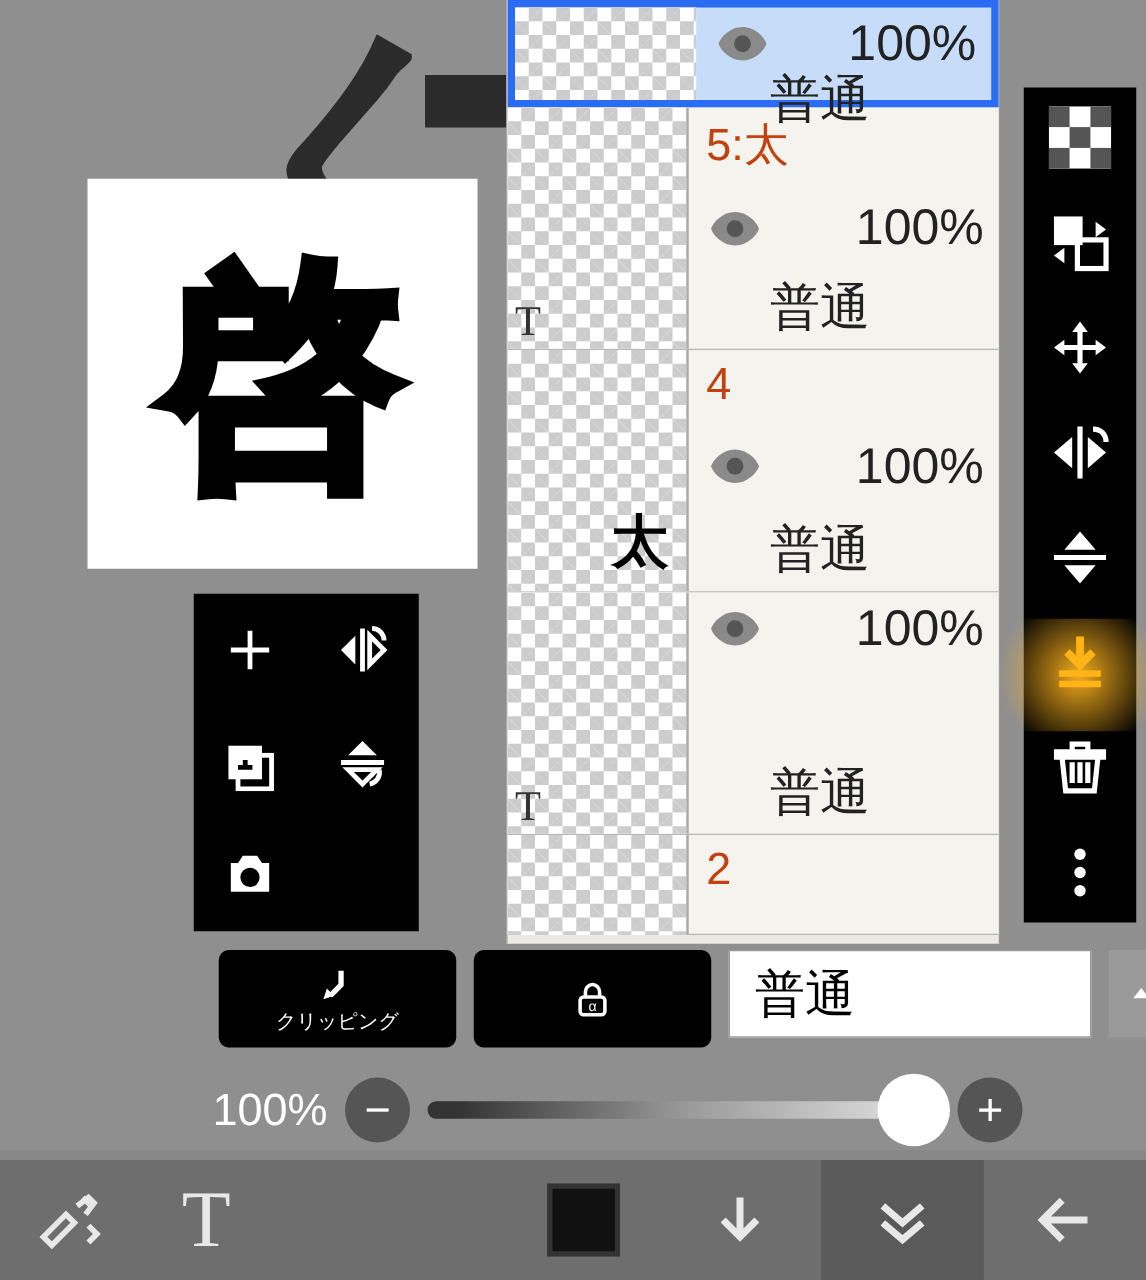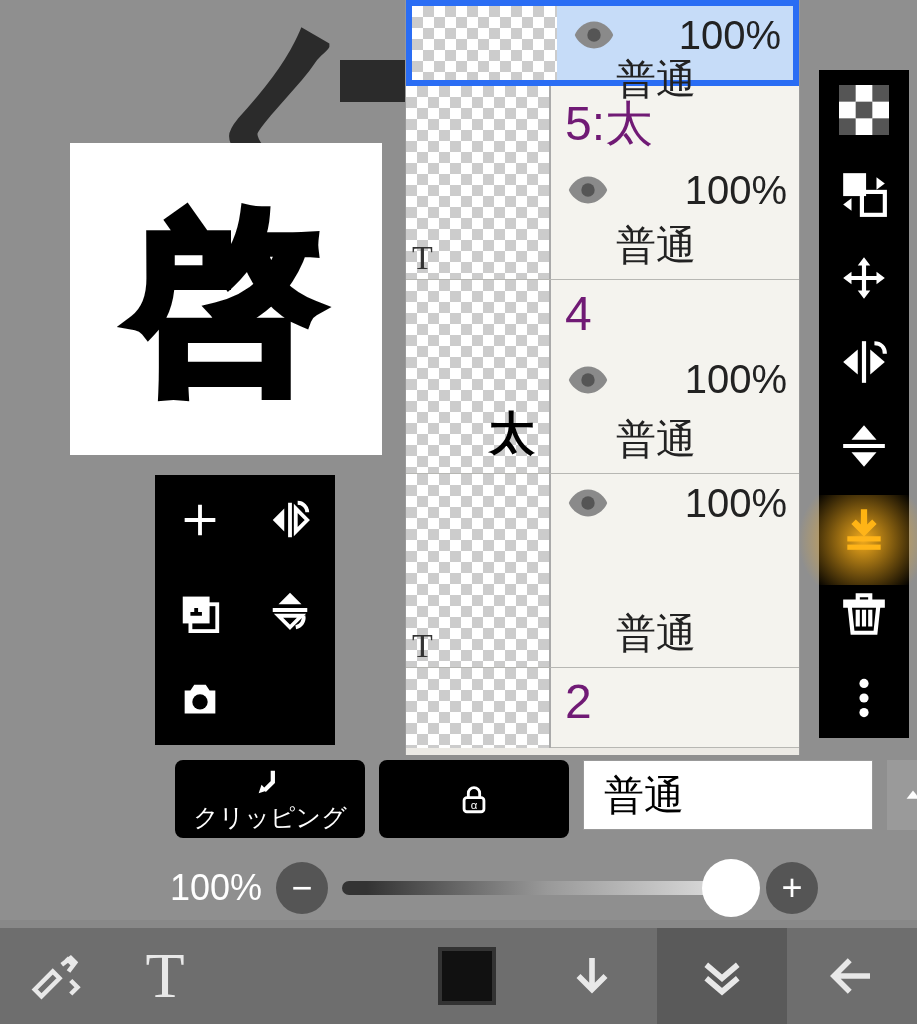--- a/index.html
+++ b/index.html
@@ -117,22 +117,22 @@
     color:#000;
   }
   .layer-info {
     flex:1;
     padding:6px 12px 6px 14px;
     display:flex;
     flex-direction:column;
     justify-content:space-between;
   }
   .layer-name {
-    font-size:48px;
-    color:#701a75;
+    font-size:36px;
+    color:#c2410c;
   }
   .vis-row {
     display:flex;
     align-items:center;
     gap:18px;
   }
   .eye-icon {
     width:46px; height:46px;
     display:flex; align-items:center; justify-content:center;
   }
@@ -196,21 +196,21 @@
     color:#fff;
     width:190px;
     height:78px;
     display:flex;
     flex-direction:column;
     align-items:center;
     justify-content:center;
     gap:2px;
   }
   .black-btn svg{ width:34px; height:34px; }
-  .black-btn .lbl{ font-size:25px;text-align:right; }
+  .black-btn .lbl{ font-size:16px;text-align:right; }
   .blend-select {
     background:#fff;
     width:290px;
     height:70px;
     display:flex;
     align-items:center;
     padding-left:20px;
     font-size:40px;
     border:1px solid #999;
   }

